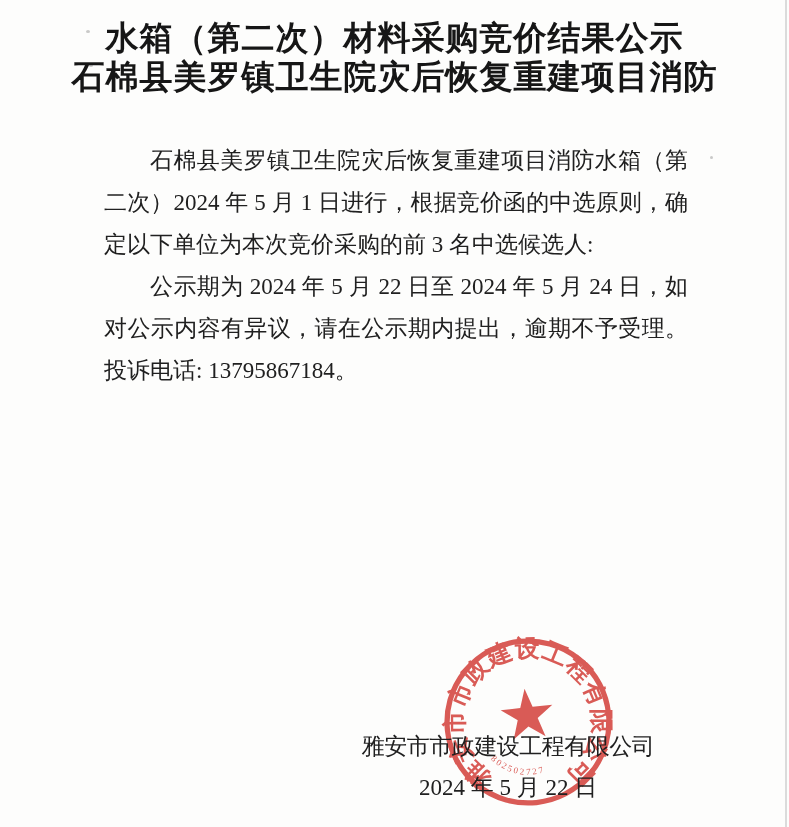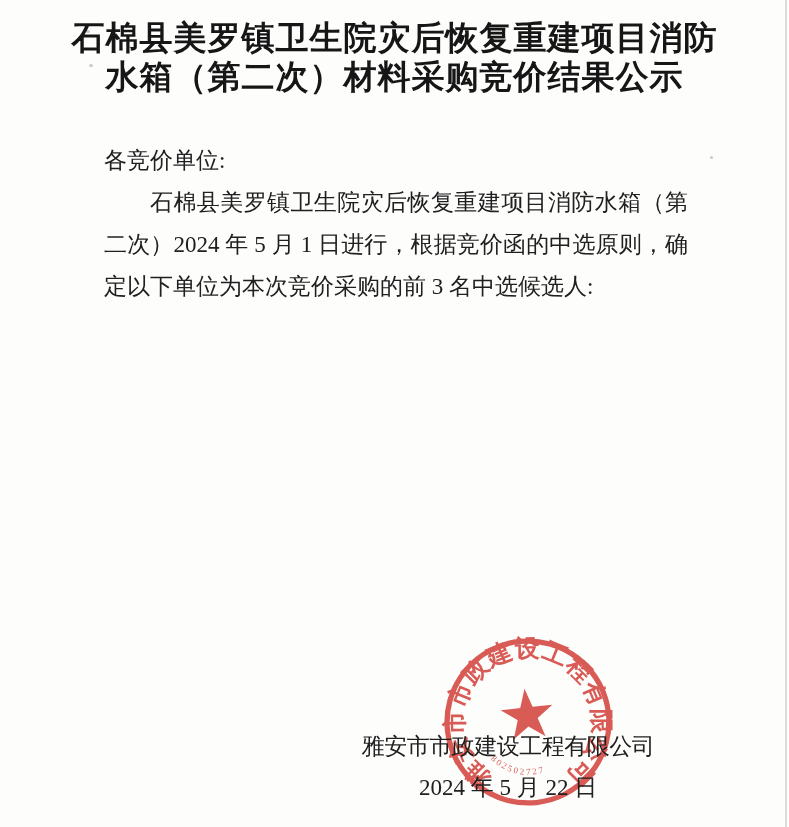--- a/index.html
+++ b/index.html
@@ -90,27 +90,27 @@
 <body>
 
 <div class="page">
 
   <div class="scan-edge"></div>
   <div class="speck s1"></div>
   <div class="speck s2"></div>
   <div class="speck s3"></div>
 
   <h1 class="title">
+    <span>水箱（第二次）材料采购竞价结果公示</span>
     <span>石棉县美罗镇卫生院灾后恢复重建项目消防</span>
-    <span>水箱（第二次）材料采购竞价结果公示</span>
   </h1>
 
   <div class="doc-body">
-    <p>各竞价单位:</p>
     <p class="indent">石棉县美罗镇卫生院灾后恢复重建项目消防水箱（第二次）2024 年 5 月 1 日进行，根据竞价函的中选原则，确定以下单位为本次竞价采购的前 3 名中选候选人:</p>
+    <p class="indent">公示期为 2024 年 5 月 22 日至 2024 年 5 月 24 日，如对公示内容有异议，请在公示期内提出，逾期不予受理。投诉电话: 13795867184。</p>
   </div>
 
   <svg class="seal" viewBox="0 0 200 200" xmlns="http://www.w3.org/2000/svg">
     <defs>
       <path id="sealArcTop" d="M 57.6 160.6 A 74 74 0 1 1 142.4 160.6" fill="none"></path>
       <path id="sealArcBottom" d="M 50.9 134.4 A 60 60 0 0 0 149.1 134.4" fill="none"></path>
     </defs>
     <g transform="rotate(-6 100 100)">
       <circle cx="100" cy="100" r="92" fill="none" stroke="#d6453f" stroke-width="6"></circle>
       <polygon fill="#d6453f" points="100,62 107,83.3 129.5,83.4 111.4,96.7 118.2,118.1 100,105 81.8,118.1 88.6,96.7 70.5,83.4 92.9,83.3"></polygon>

